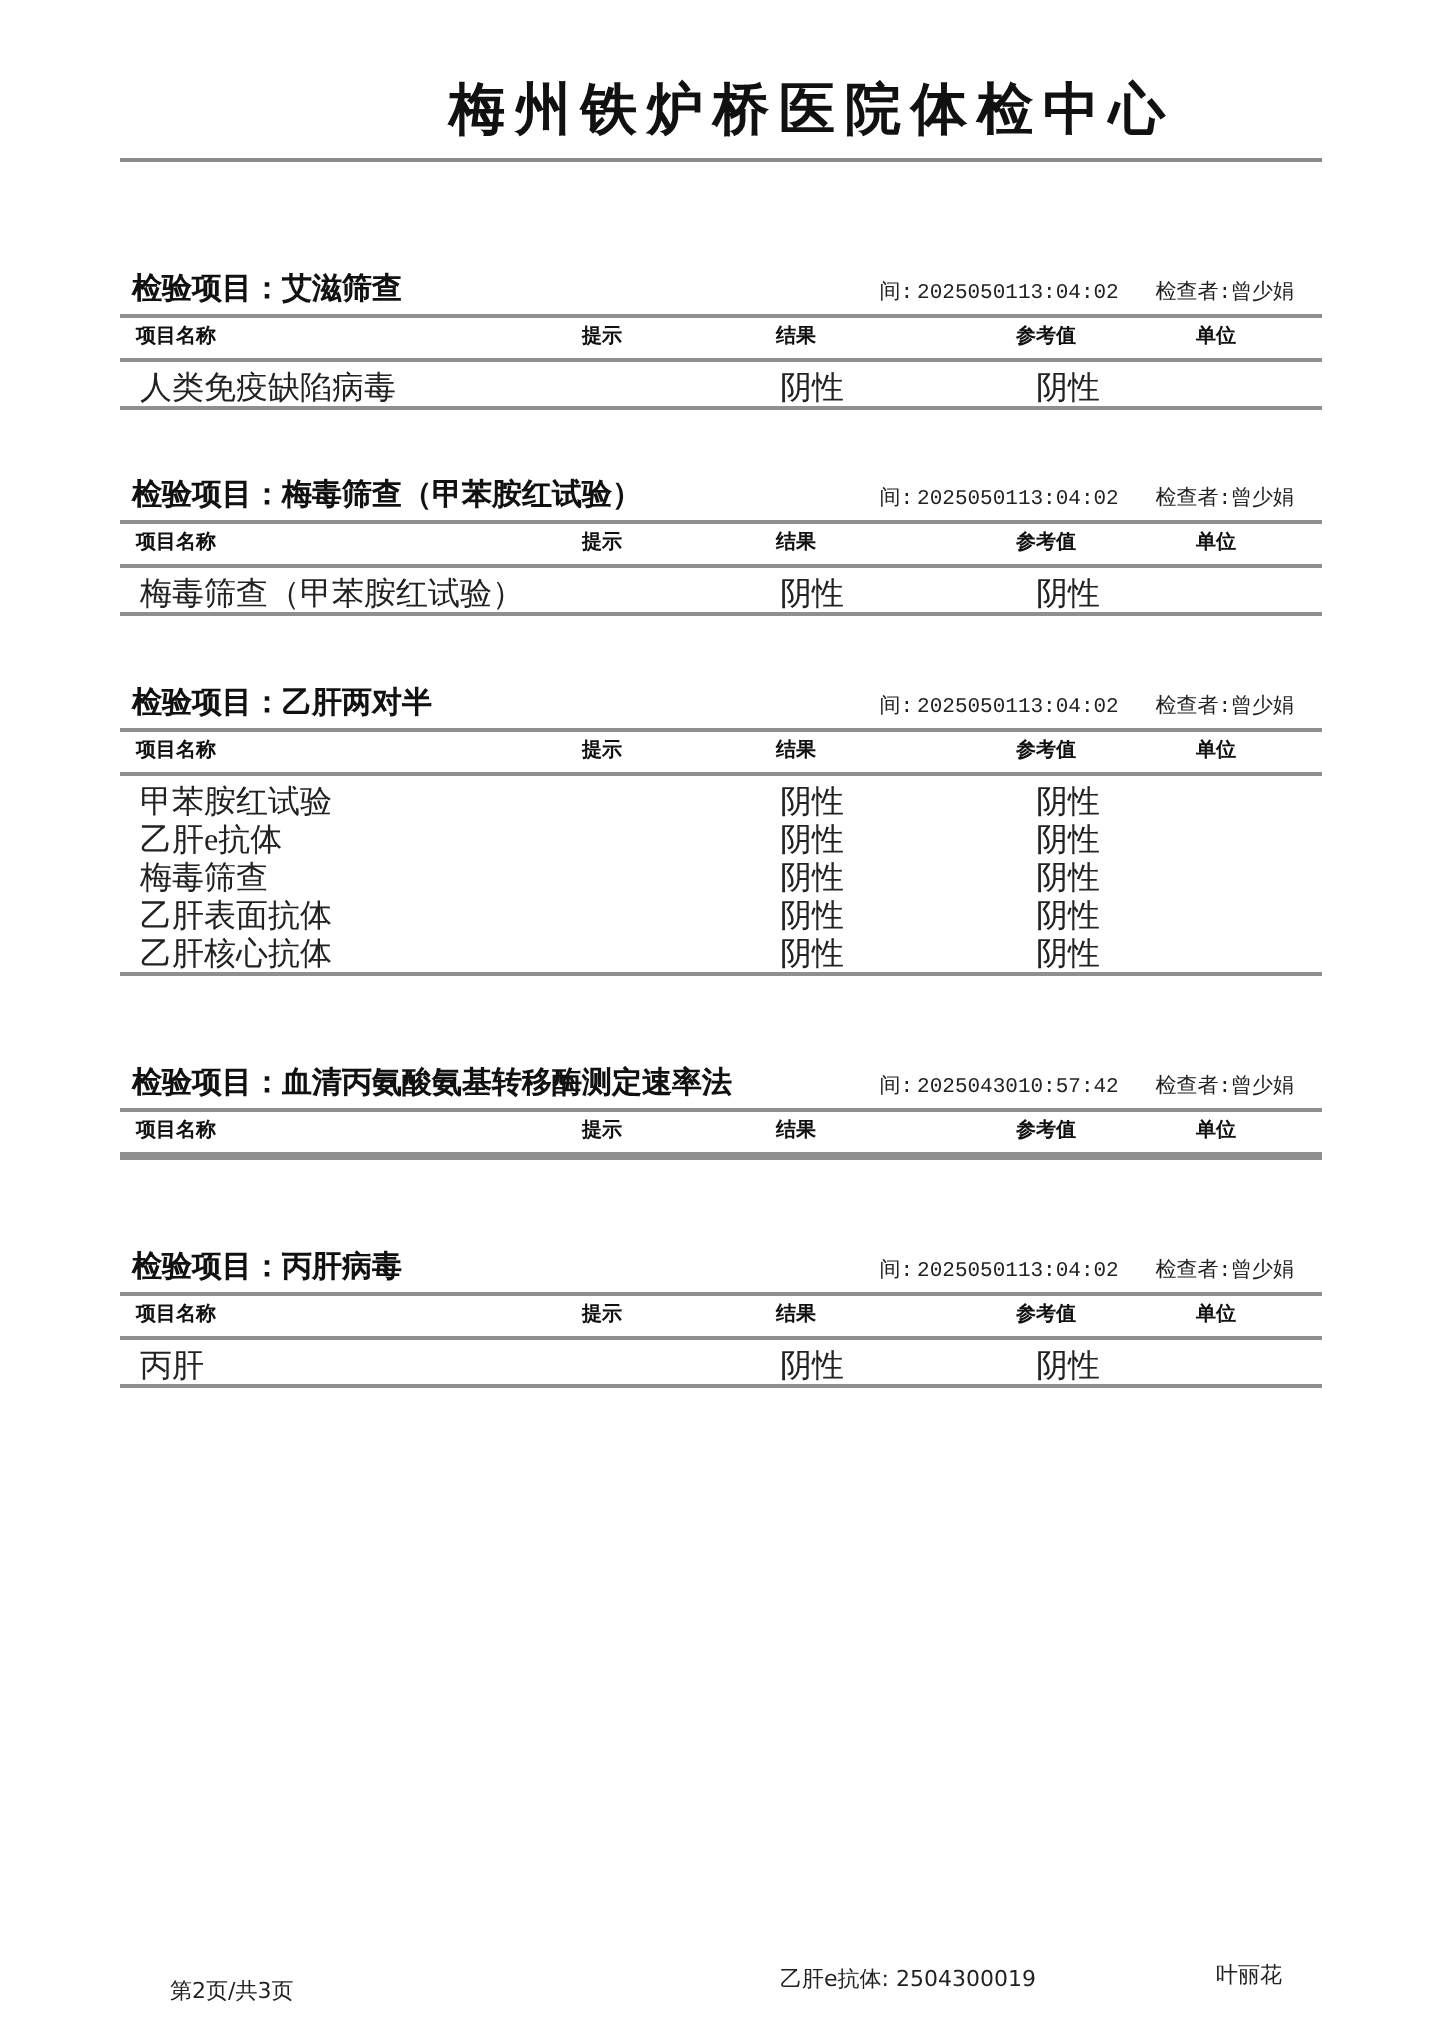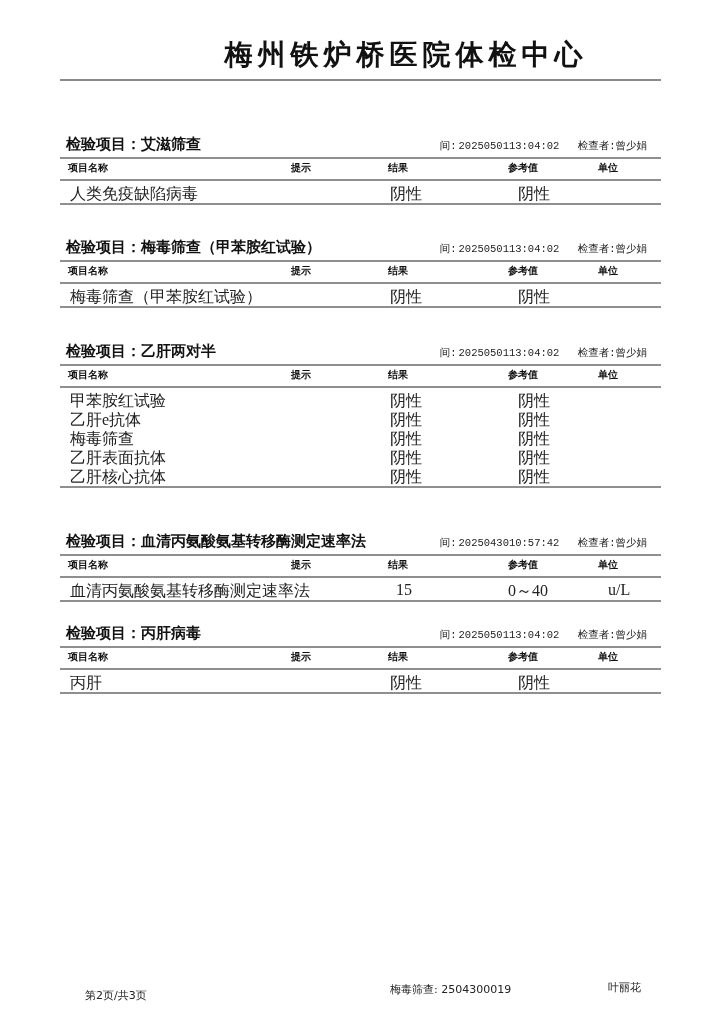--- a/index.html
+++ b/index.html
@@ -242,29 +242,20 @@
   </div>
   <div class="rule"></div>
   <div class="hdr-row">
     <span class="c c-name">项目名称</span>
     <span class="c c-tip">提示</span>
     <span class="c c-res">结果</span>
     <span class="c c-ref">参考值</span>
     <span class="c c-unit">单位</span>
   </div>
   <div class="rule"></div>
-  <div class="rows">
-    <div class="data-row">
-      <span class="c c-name">血清丙氨酸氨基转移酶测定速率法</span>
-      <span class="c c-tip"></span>
-      <span class="c c-res" style="left:336px;">15</span>
-      <span class="c c-ref" style="left:448px;">0～40</span>
-      <span class="c c-unit">u/L</span>
-    </div>
-  </div>
   <div class="rule"></div>
 </div>
 
 <div class="section" style="top:624px;">
   <div class="sec-header">
     <span class="sec-title">检验项目：丙肝病毒</span>
     <span class="sec-meta">
       <span class="time-label">间:</span><span>2025050113:04:02</span>
       <span class="checker">检查者:</span><span>曾少娟</span>
     </span>
@@ -285,16 +276,16 @@
       <span class="c c-res">阴性</span>
       <span class="c c-ref">阴性</span>
       <span class="c c-unit"></span>
     </div>
   </div>
   <div class="rule"></div>
 </div>
 
 <div class="footer f-page">第2页/共3页</div>
 <div class="footer f-id">
-  <span>梅毒筛查:</span>
+  <span>乙肝e抗体:</span>
   <span>2504300019</span>
 </div>
 <div class="footer f-name">叶丽花</div>
 
 </body></html>

